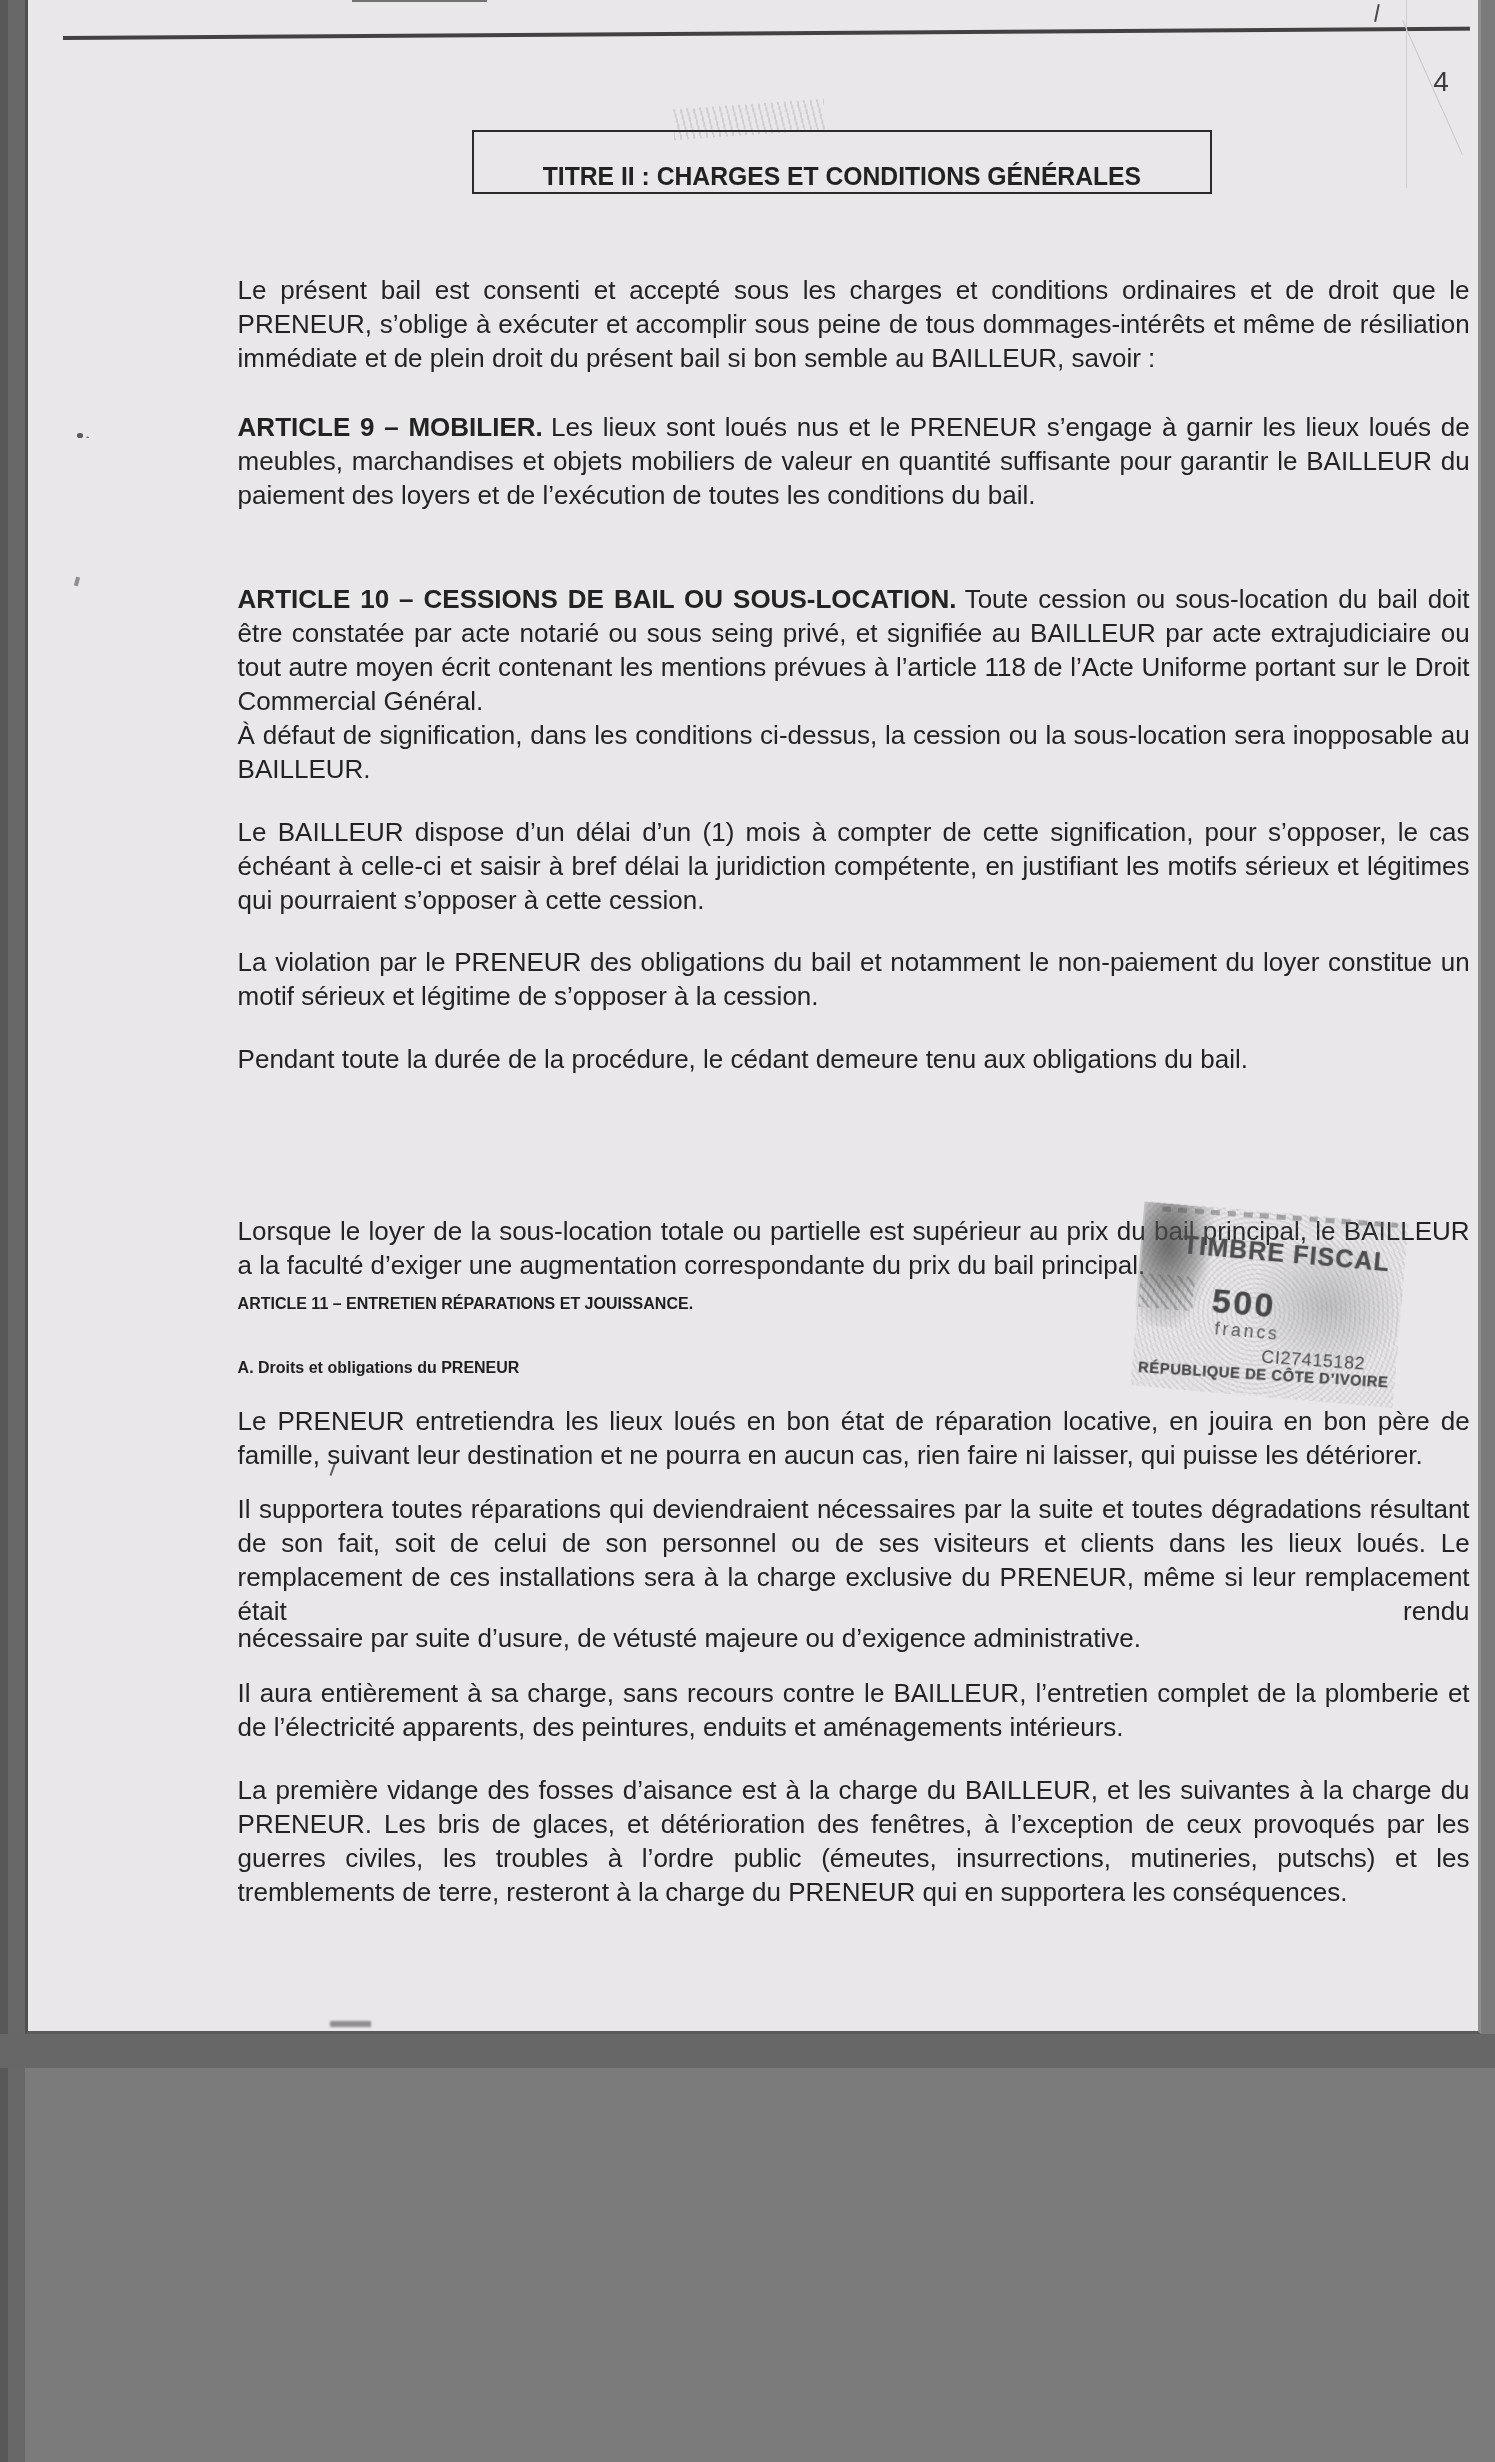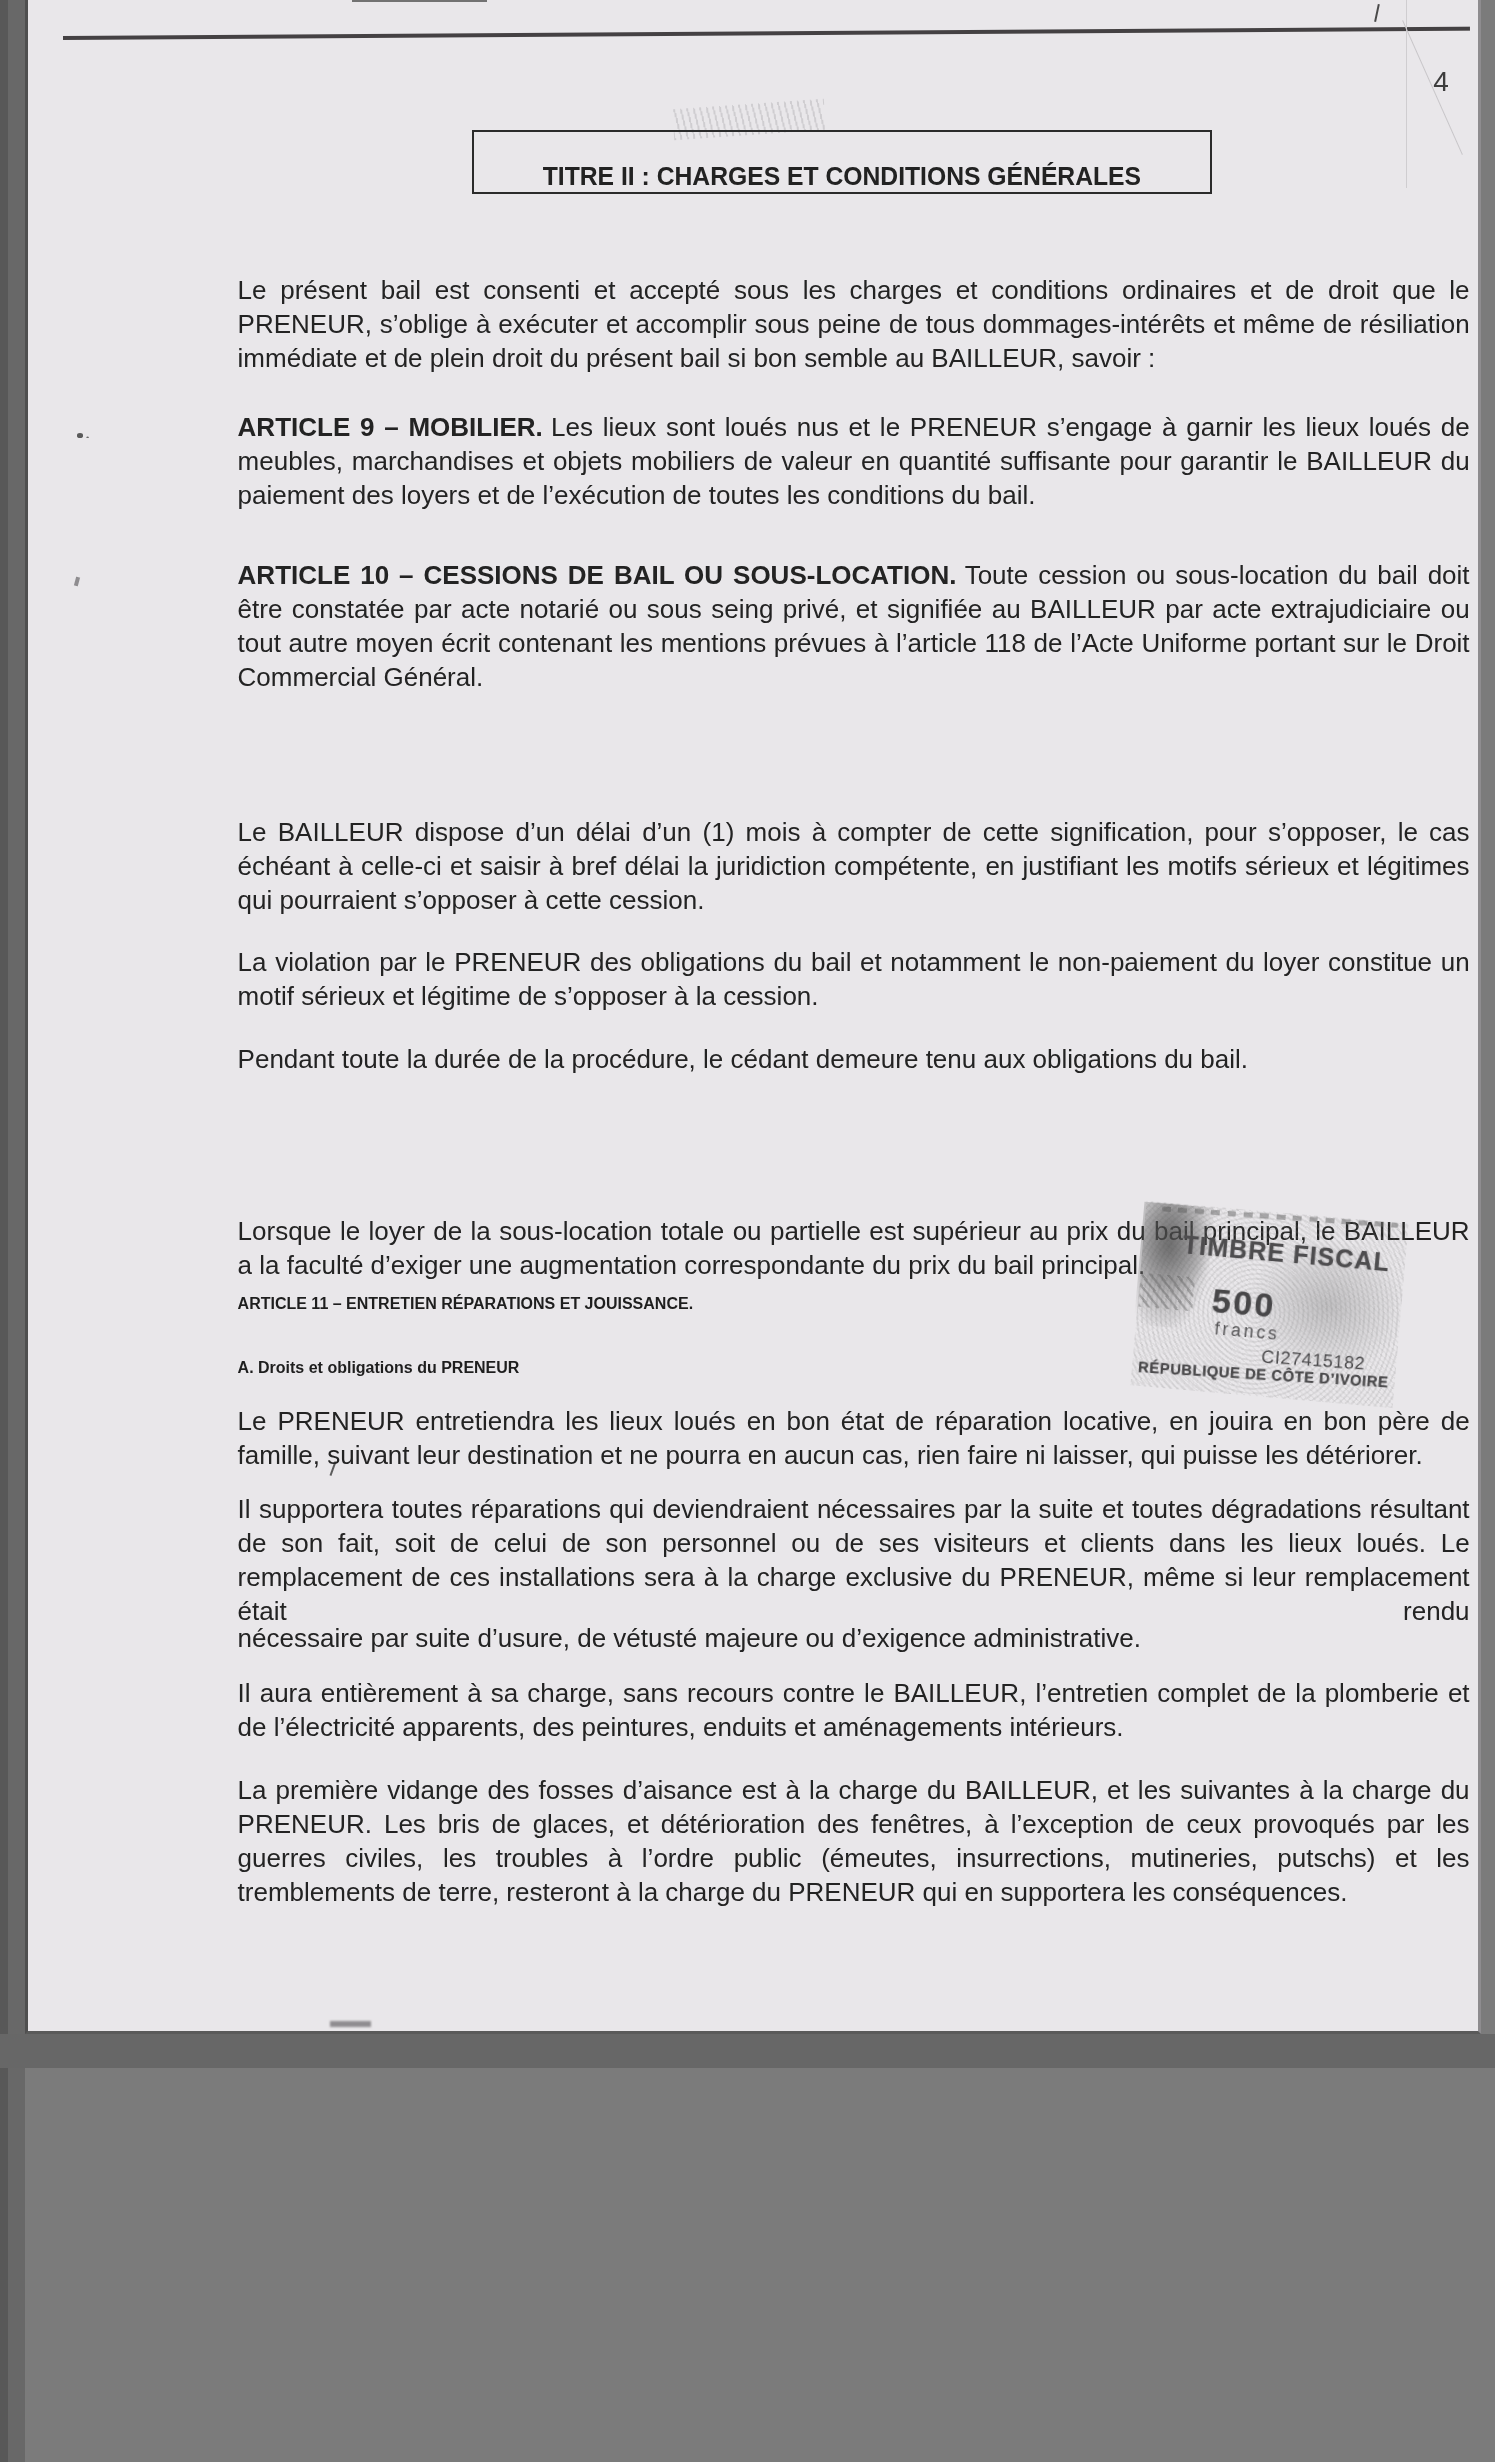--- a/index.html
+++ b/index.html
@@ -146,24 +146,27 @@
   </div>
 
   <p class="para" style="top:273px">
     <span>Le présent bail est consenti et accepté sous les charges et conditions ordinaires et de droit que le PRENEUR, s’oblige à exécuter et accomplir sous peine de tous dommages-intérêts et même de résiliation immédiate et de plein droit du présent bail si bon semble au BAILLEUR, savoir :</span>
   </p>
 
   <p class="para" style="top:410px">
     <b class="lead">ARTICLE 9 – MOBILIER.</b><span>Les lieux sont loués nus et le PRENEUR s’engage à garnir les lieux loués de meubles, marchandises et objets mobiliers de valeur en quantité suffisante pour garantir le BAILLEUR du paiement des loyers et de l’exécution de toutes les conditions du bail.</span>
   </p>
 
-  <p class="para" style="top:558px">
+  <p class="para" style="top:582px">
     <b class="lead">ARTICLE 10 – CESSIONS DE BAIL OU SOUS-LOCATION.</b><span>Toute cession ou sous-location du bail doit être constatée par acte notarié ou sous seing privé, et signifiée au BAILLEUR par acte extrajudiciaire ou tout autre moyen écrit contenant les mentions prévues à l’article 118 de l’Acte Uniforme portant sur le Droit Commercial Général.</span>
   </p>
 
+  <p class="para" style="top:718px">
+    <span>À défaut de signification, dans les conditions ci-dessus, la cession ou la sous-location sera inopposable au BAILLEUR.</span>
+  </p>
 
   <p class="para" style="top:815px">
     <span>Le BAILLEUR dispose d’un délai d’un (1) mois à compter de cette signification, pour s’opposer, le cas échéant à celle-ci et saisir à bref délai la juridiction compétente, en justifiant les motifs sérieux et légitimes qui pourraient s’opposer à cette cession.</span>
   </p>
 
   <p class="para" style="top:945px">
     <span>La violation par le PRENEUR des obligations du bail et notamment le non-paiement du loyer constitue un motif sérieux et légitime de s’opposer à la cession.</span>
   </p>
 
   <p class="para" style="top:1042px">

